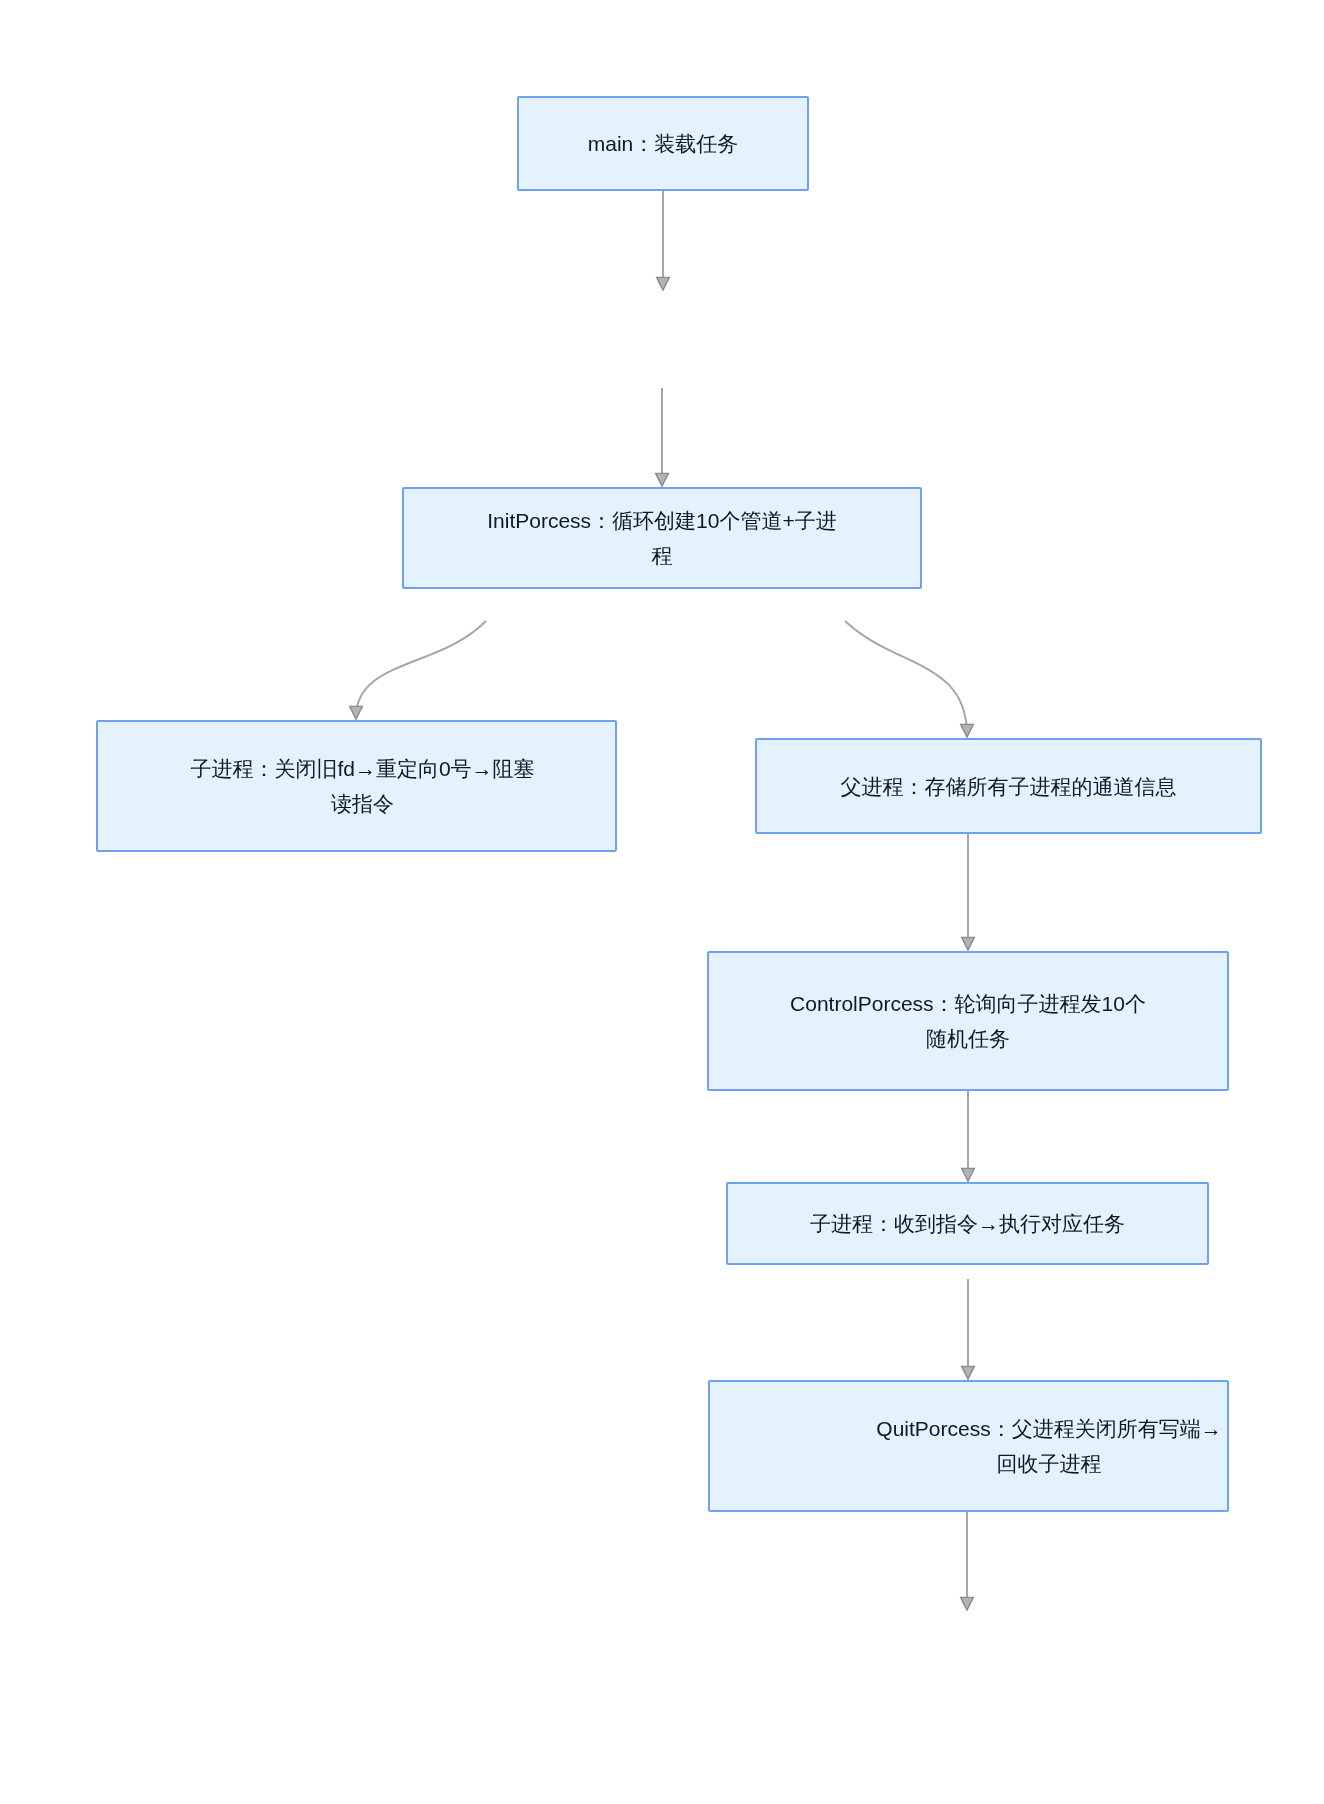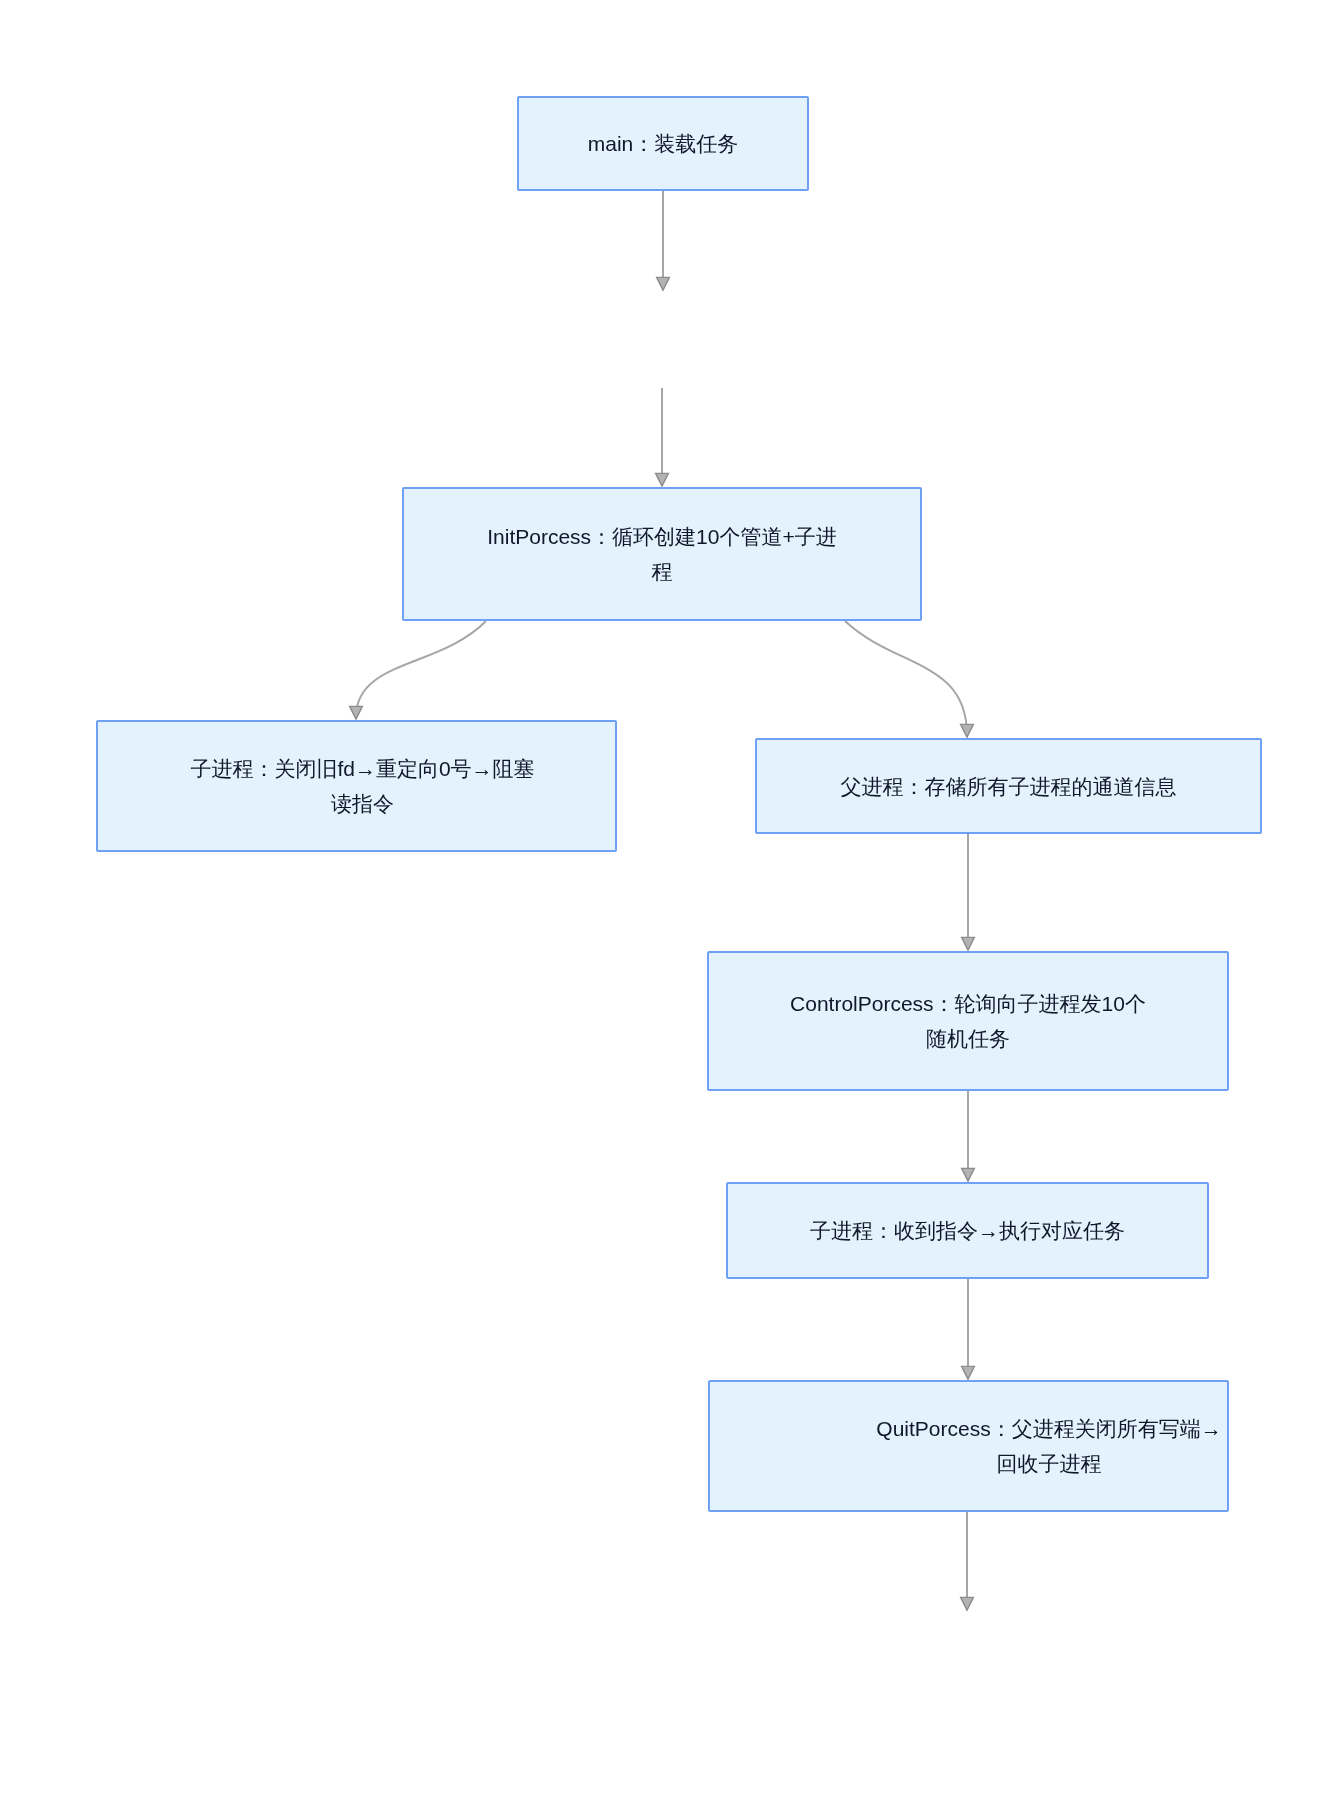--- a/index.html
+++ b/index.html
@@ -41,25 +41,25 @@
     color: #0f172a;
     font-size: 21px;
     line-height: 35px;
   }
   .node span {
     display: inline-block;
   }
   
   #n-main          { left: 517px; top:   96px; width: 292px; height:  95px; }
   #n-init-seed     { left: 506px; top:  291px; width: 313px; height:  97px; }
-  #n-init-process  { left: 402px; top:  487px; width: 520px; height: 134px; }
+  #n-init-process  { left: 402px; top:  487px; width: 520px; height: 102px; }
   #n-child-setup   { left:  96px; top:  720px; width: 521px; height: 132px; }
   #n-parent-store  { left: 755px; top:  738px; width: 507px; height:  96px; }
   #n-control       { left: 707px; top:  951px; width: 522px; height: 140px; }
-  #n-child-exec    { left: 726px; top: 1182px; width: 483px; height:  97px; }
+  #n-child-exec    { left: 726px; top: 1182px; width: 483px; height:  83px; }
   #n-quit          { left: 708px; top: 1380px; width: 521px; height: 132px; justify-content: flex-end; }
   #n-program-end   { left: 858px; top: 1611px; width: 218px; height:  98px; }
   
   #n-init-process span { max-width: 362px; }
   #n-child-setup  span { max-width: 355px; margin-left: 12px; }
   #n-control      span { max-width: 366px; }
   #n-quit         span { max-width: 356px; }
 </style>
 </head>
 <body>

